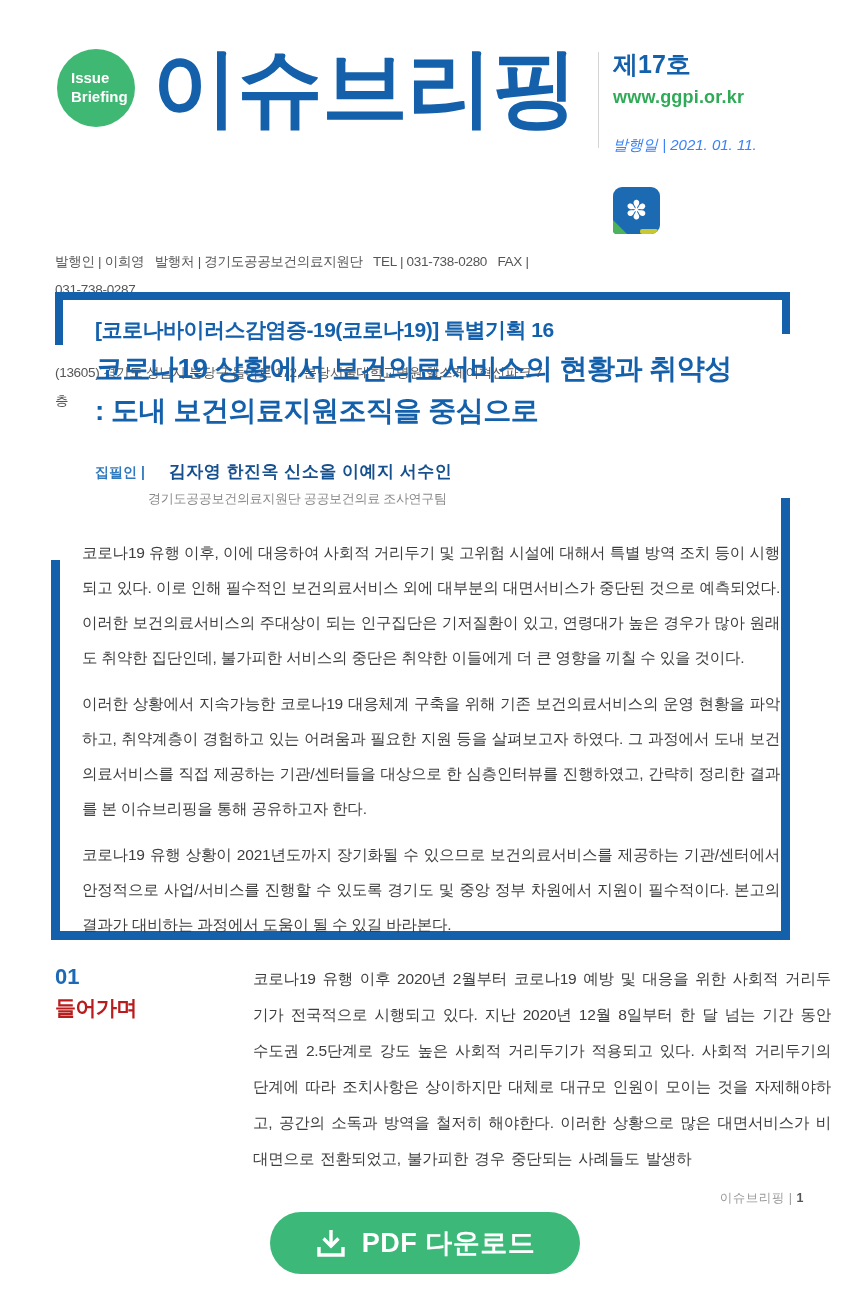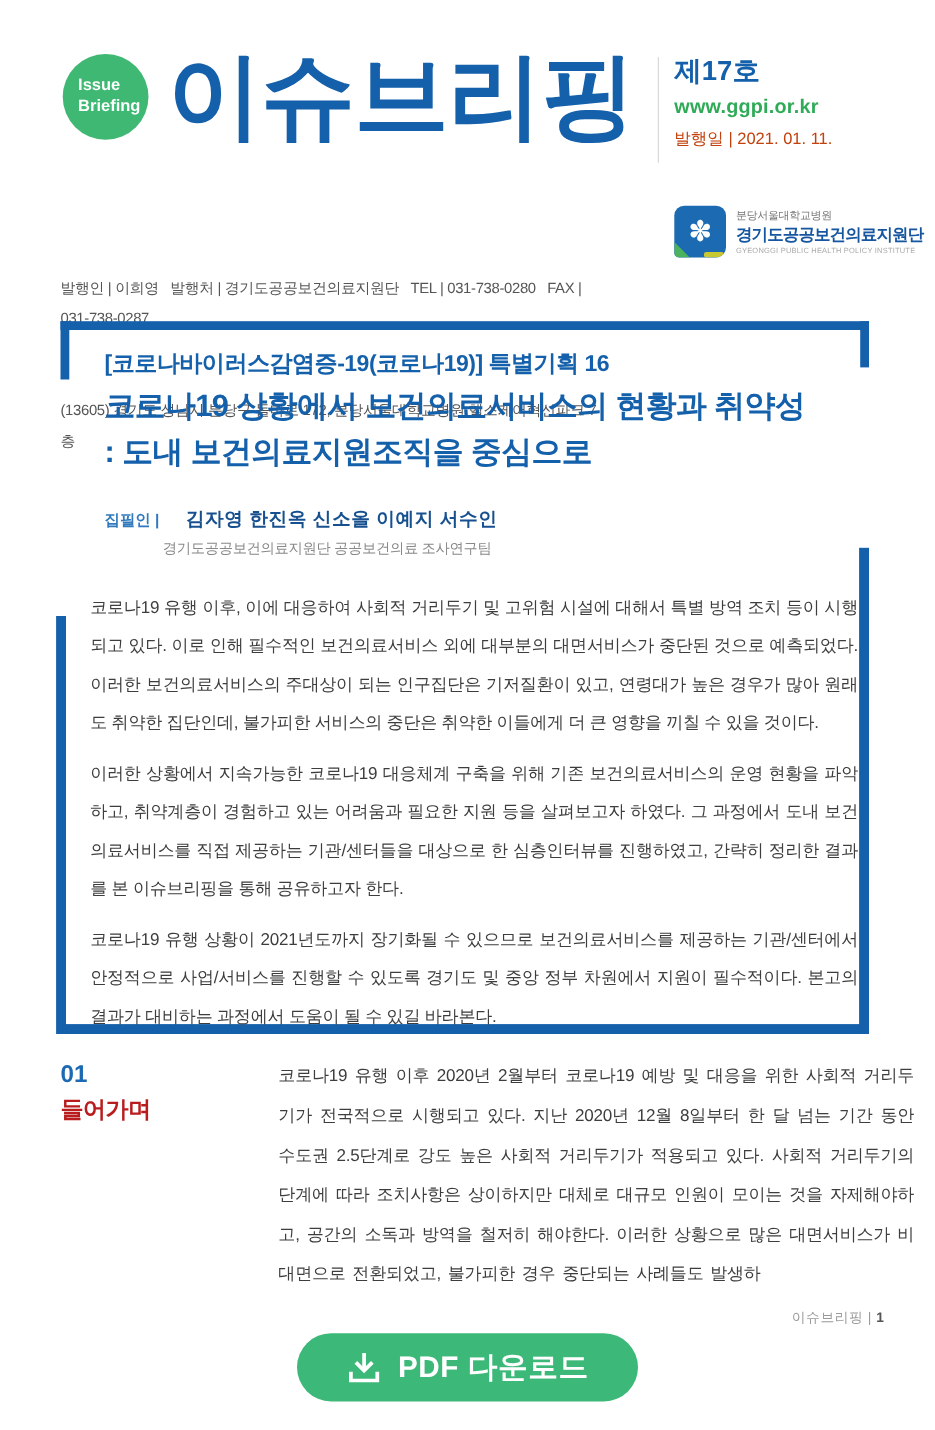--- a/index.html
+++ b/index.html
@@ -27,21 +27,21 @@
     position: absolute; left: 152px; top: 40px;
     font-size: 86px; font-weight: 800; color: #1460ab;
     letter-spacing: -1px; line-height: 1.1;
   }
   .header-divider {
     position: absolute; left: 598px; top: 52px;
     width: 1px; height: 96px; background: #d5d5d5;
   }
   .issue-no { position: absolute; left: 613px; top: 48px; font-size: 25px; font-weight: 800; color: #1460ab; }
   .website  { position: absolute; left: 613px; top: 87px; font-size: 18px; font-weight: bold; color: #2faa57; letter-spacing: 0.2px; }
-  .pub-date { position: absolute; left: 613px; top: 117px; font-size: 15px; color: #c2410c; }
+  .pub-date { position: absolute; left: 613px; top: 136px; font-size: 15px; color: #3b82f6; font-style: italic; }
 
   
   .publisher {
     position: absolute; left: 55px; top: 193px; width: 500px;
     font-size: 13.5px; color: #555; line-height: 2.05;
     white-space: pre-wrap; letter-spacing: -0.3px;
   }
 
   
   .logo-block { position: absolute; left: 613px; top: 187px; display: flex; align-items: center; }
@@ -138,25 +138,20 @@
 
   <div class="publisher">
     <div>발행인 | 이희영   발행처 | 경기도공공보건의료지원단   TEL | 031-738-0280   FAX | 031-738-0287</div>
     <div>(13605) 경기도 성남시 분당구 돌마로 172, 분당서울대학교병원 헬스케어혁신파크 7층</div>
   </div>
 
   <div class="logo-block">
     <div class="logo-mark">
       <span>✽</span>
     </div>
-    <div class="logo-text">
-      <div class="logo-hospital">분당서울대학교병원</div>
-      <div class="logo-institute">경기도공공보건의료지원단</div>
-      <div class="logo-en">GYEONGGI PUBLIC HEALTH POLICY INSTITUTE</div>
-    </div>
   </div>
 
   <div class="feature-frame">
     <div class="seg seg-top"></div>
     <div class="seg seg-tl"></div>
     <div class="seg seg-tr"></div>
     <div class="seg seg-left"></div>
     <div class="seg seg-right"></div>
     <div class="seg seg-bottom"></div>
 

